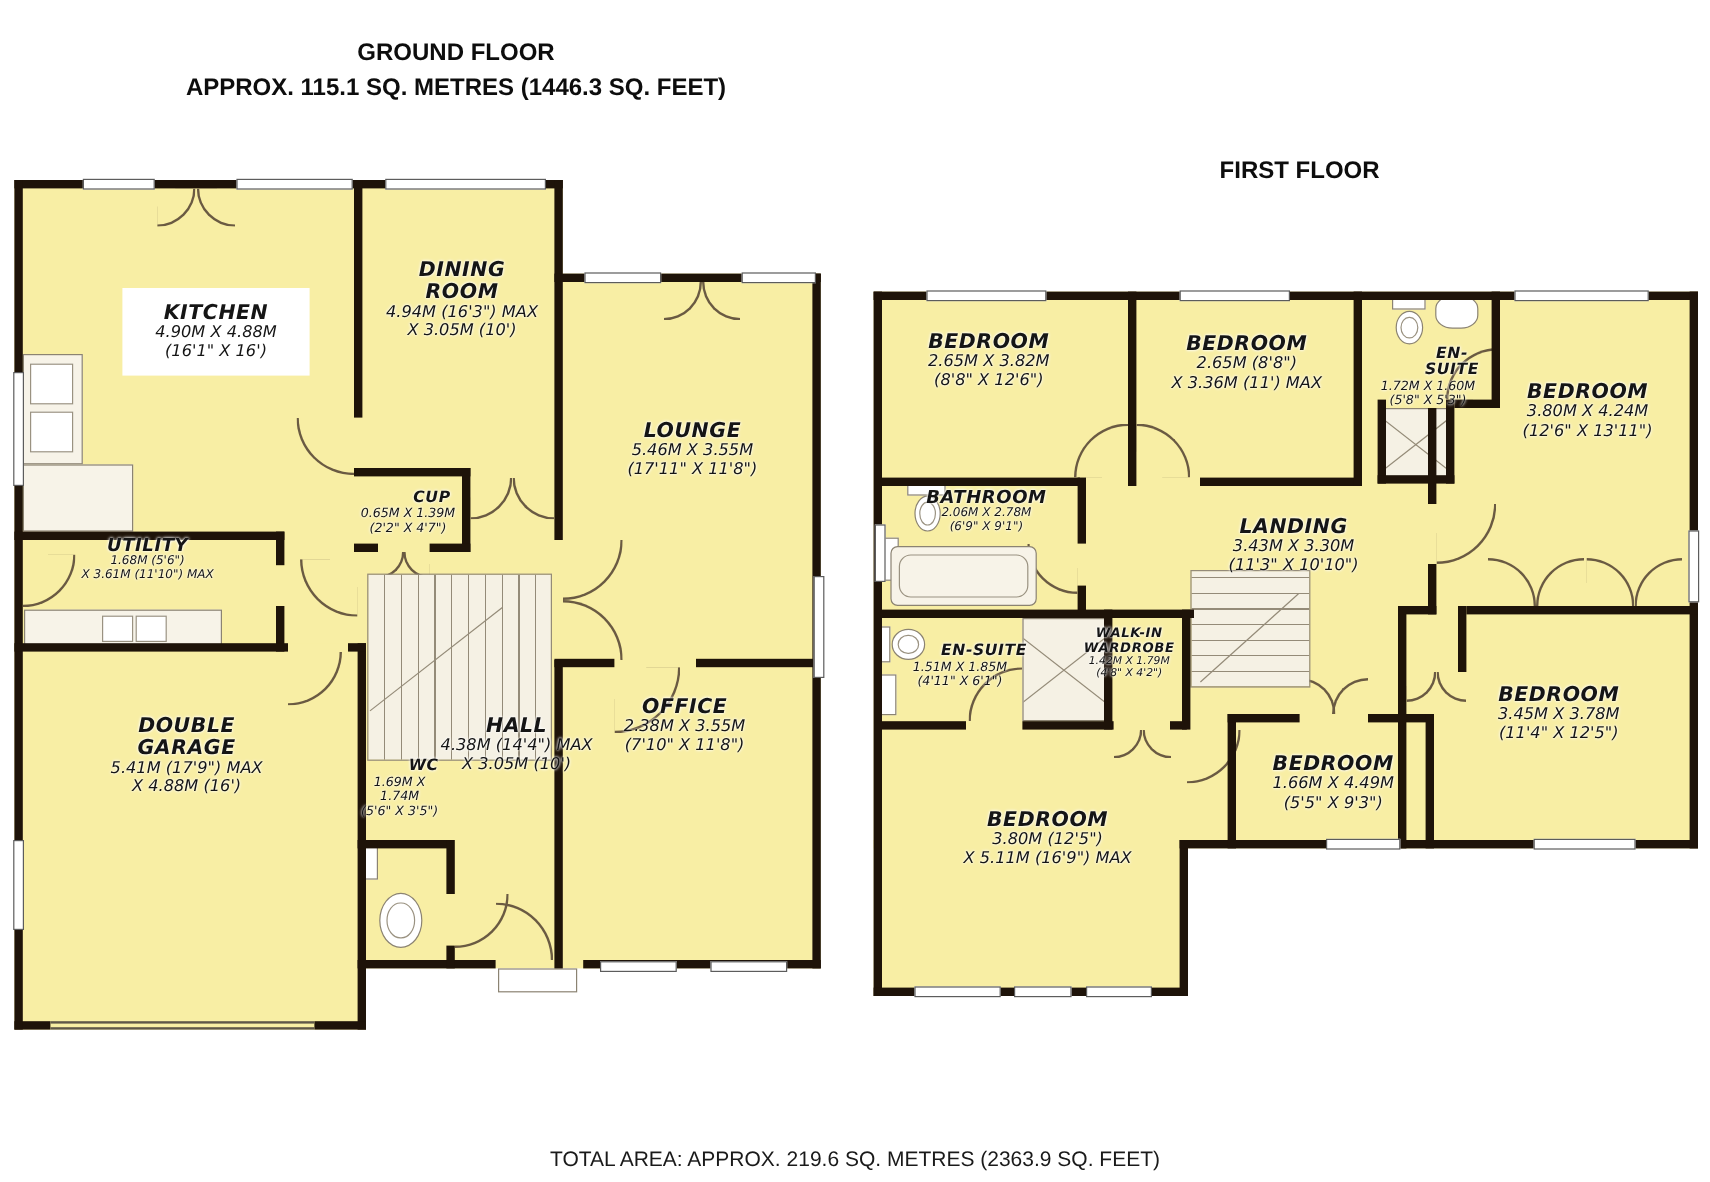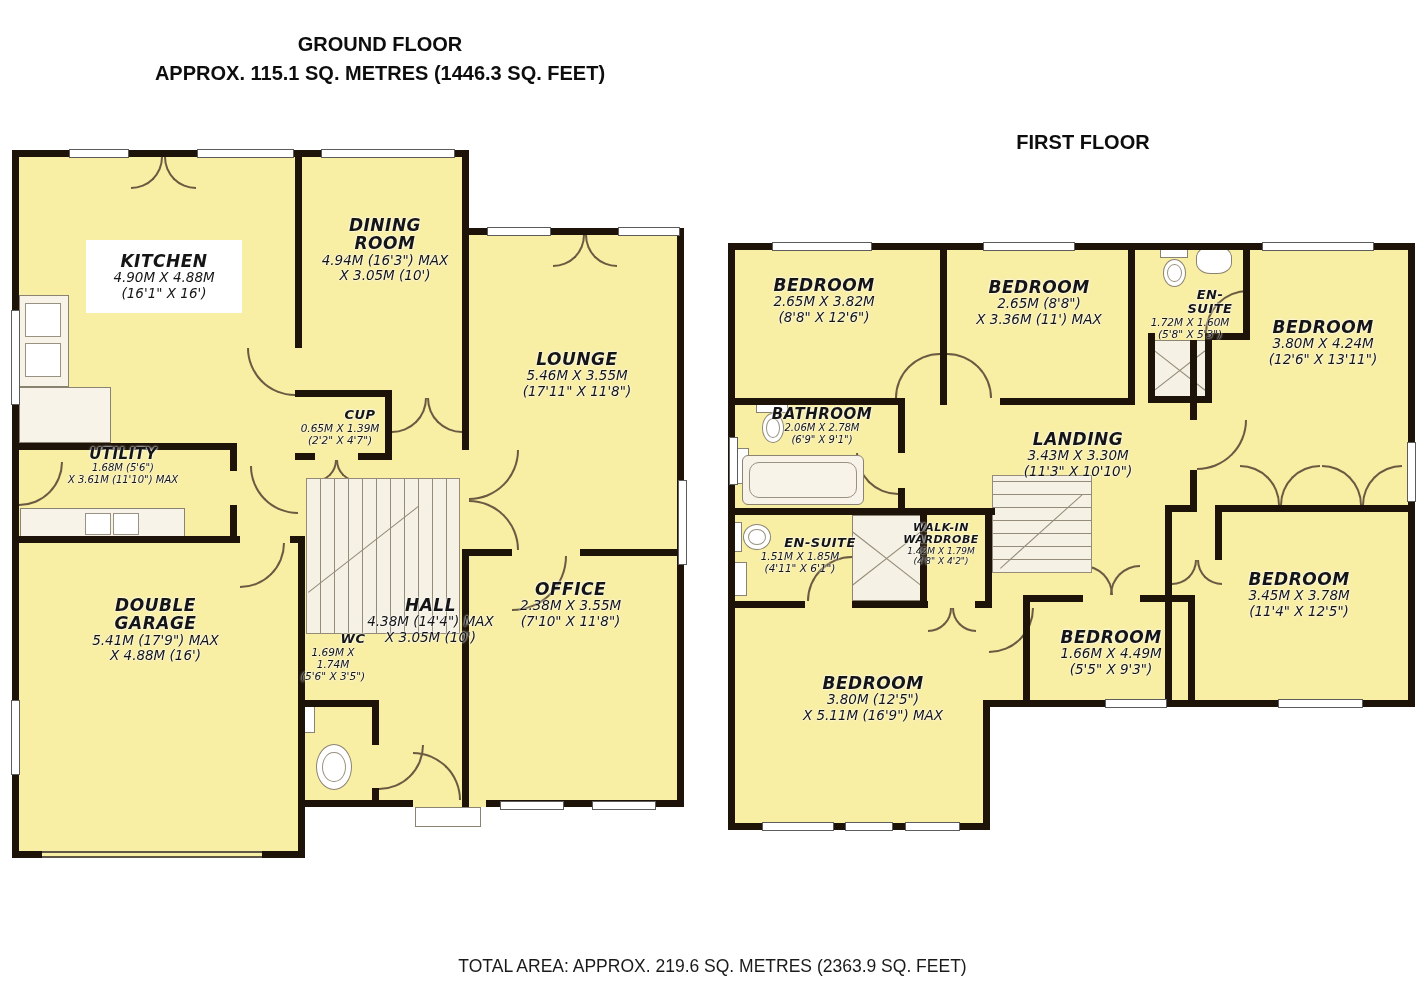--- a/index.html
+++ b/index.html
@@ -213,21 +213,21 @@
     <div class="fx" style="left:731px;top:562px;width:16px;height:34px;background:#fff;"></div>
     <div class="shower" style="left:852px;top:515px;width:70px;height:86px;"></div>
     <div class="fx" style="left:1160px;top:248px;width:28px;height:10px;background:#fff;"></div>
     <div class="toilet" style="left:1163px;top:259px;width:23px;height:28px;"></div>
     <div class="fx" style="left:1196px;top:246px;width:36px;height:28px;background:#fff;border-radius:40%;"></div>
     <div class="shower" style="left:1152px;top:340px;width:56px;height:60px;"></div>
     <div class="stairs h" style="left:992px;top:475px;width:100px;height:98px;"></div>
     <div class="diag" style="left:1000px;top:568px;width:110px;transform:rotate(-42deg);"></div>
   </div>
 
-  <div class="rlabel boxed" style="left:86px;top:240px;width:140px;text-align:right;">
+  <div class="rlabel boxed" style="left:102px;top:240px;width:140px;text-align:right;">
     <span class="rname">KITCHEN</span>
     <span class="rdim">4.90M X 4.88M</span>
     <span class="rdim">(16'1" X 16')</span>
   </div>
   <div class="rlabel" style="left:300px;top:216px;width:170px;">
     <span class="rname">DINING
 ROOM</span>
     <span class="rdim">4.94M (16'3") MAX</span>
     <span class="rdim">X 3.05M (10')</span>
   </div>

